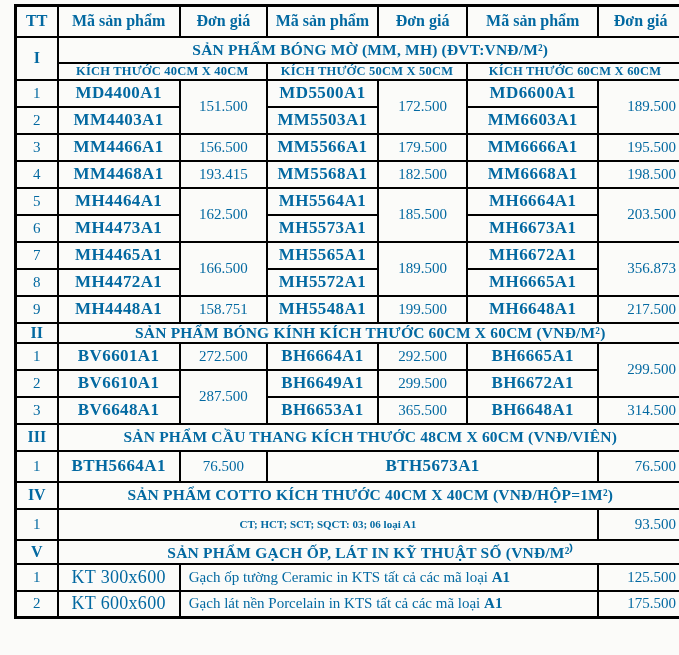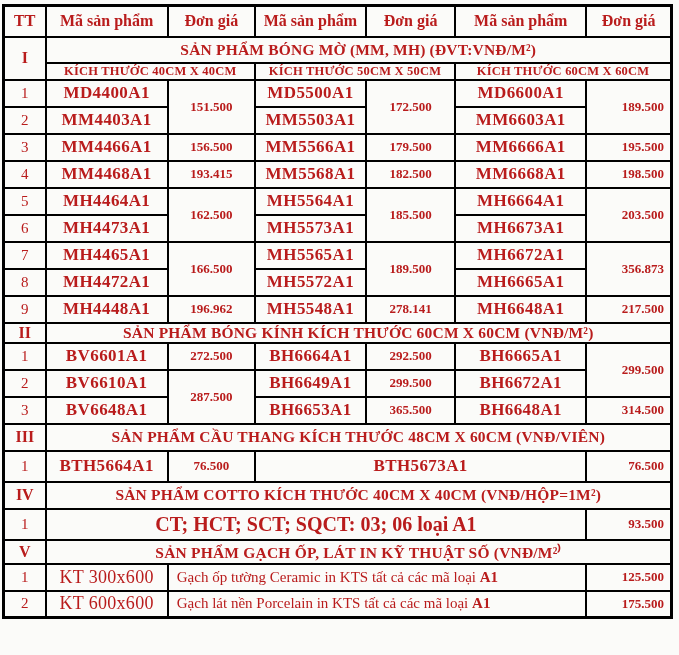--- a/index.html
+++ b/index.html
@@ -1,22 +1,22 @@
 <!DOCTYPE html>
 <html><head>
 <meta charset="utf-8">
 <style>
   * { box-sizing: border-box; }
   html, body { margin: 0; padding: 0; background: #f4f4f2; }
   .sheet {
     width: 679px; height: 655px;
     background: #fbfbf9;
-    padding: 4px 2px;
+    padding: 4px 14px;
     font-family: "Liberation Serif", "DejaVu Serif", serif;
-    color: #b91c1c;
+    color: #0369a1;
   }
   table.price-table {
     border-collapse: collapse;
     table-layout: fixed;
     width: 671px;
     border: 3px solid #000;
   }
   td {
     border: 2px solid #000;
     padding: 0 2px;
@@ -29,26 +29,26 @@
   tr.h30 { height: 27px; margin-top: 12px; }
   tr.h29 { height: 15px; }
   tr.h27 { height: 27px; }
   tr.h26 { height: 26px; }
   .hdr td   { font-weight: bold; font-size: 16px; }
   .tt       { font-size: 15px; font-weight: normal; }
   .num      { font-weight: bold; font-size: 16px; }
   .sec-title{ font-weight: bold; font-size: 15.5px; letter-spacing: 0.2px; font-family: Liberation Serif, serif; }
   .size-hdr { font-weight: bold; font-size: 12.5px; letter-spacing: 0.2px; }
   .code     { font-weight: bold; font-size: 17px; letter-spacing: 0.4px; }
-  .price    { font-weight: bold; font-size: 13px; }
+  .price    { font-weight: normal; font-size: 15px; }
   .pr       { text-align: right; padding-right: 6px; }
   .desc     { font-size: 15px; text-align: left; padding-left: 8px; font-weight: normal; margin-top: 24px; }
   .desc b   { font-weight: bold; }
   .kt       { font-size: 18px; font-weight: normal; letter-spacing: 0.3px; }
-  .cotto    { font-weight: bold; font-size: 20px; }
+  .cotto    { font-weight: bold; font-size: 11px; }
 </style>
 </head>
 <body>
 
 <div class="sheet">
 <table class="price-table">
   <colgroup>
     <col style="width:42px">
         <col style="width:122px">
         <col style="width:87px">
@@ -138,23 +138,23 @@
   </tr>
   <tr class="h27">
     <td class="tt">8</td>
     <td class="code">MH4472A1</td>
     <td class="code">MH5572A1</td>
     <td class="code">MH6665A1</td>
   </tr>
   <tr class="h27">
     <td class="tt">9</td>
     <td class="code">MH4448A1</td>
-    <td class="price">196.962</td>
+    <td class="price">158.751</td>
     <td class="code">MH5548A1</td>
-    <td class="price">278.141</td>
+    <td class="price">199.500</td>
     <td class="code">MH6648A1</td>
     <td class="price pr">217.500</td>
   </tr>
 
   <tr class="h29">
     <td class="num">II</td>
     <td class="sec-title" colspan="6">SẢN PHẨM BÓNG KÍNH KÍCH THƯỚC 60CM X 60CM (VNĐ/M²)</td>
   </tr>
   <tr class="h27">
     <td class="tt">1</td>

